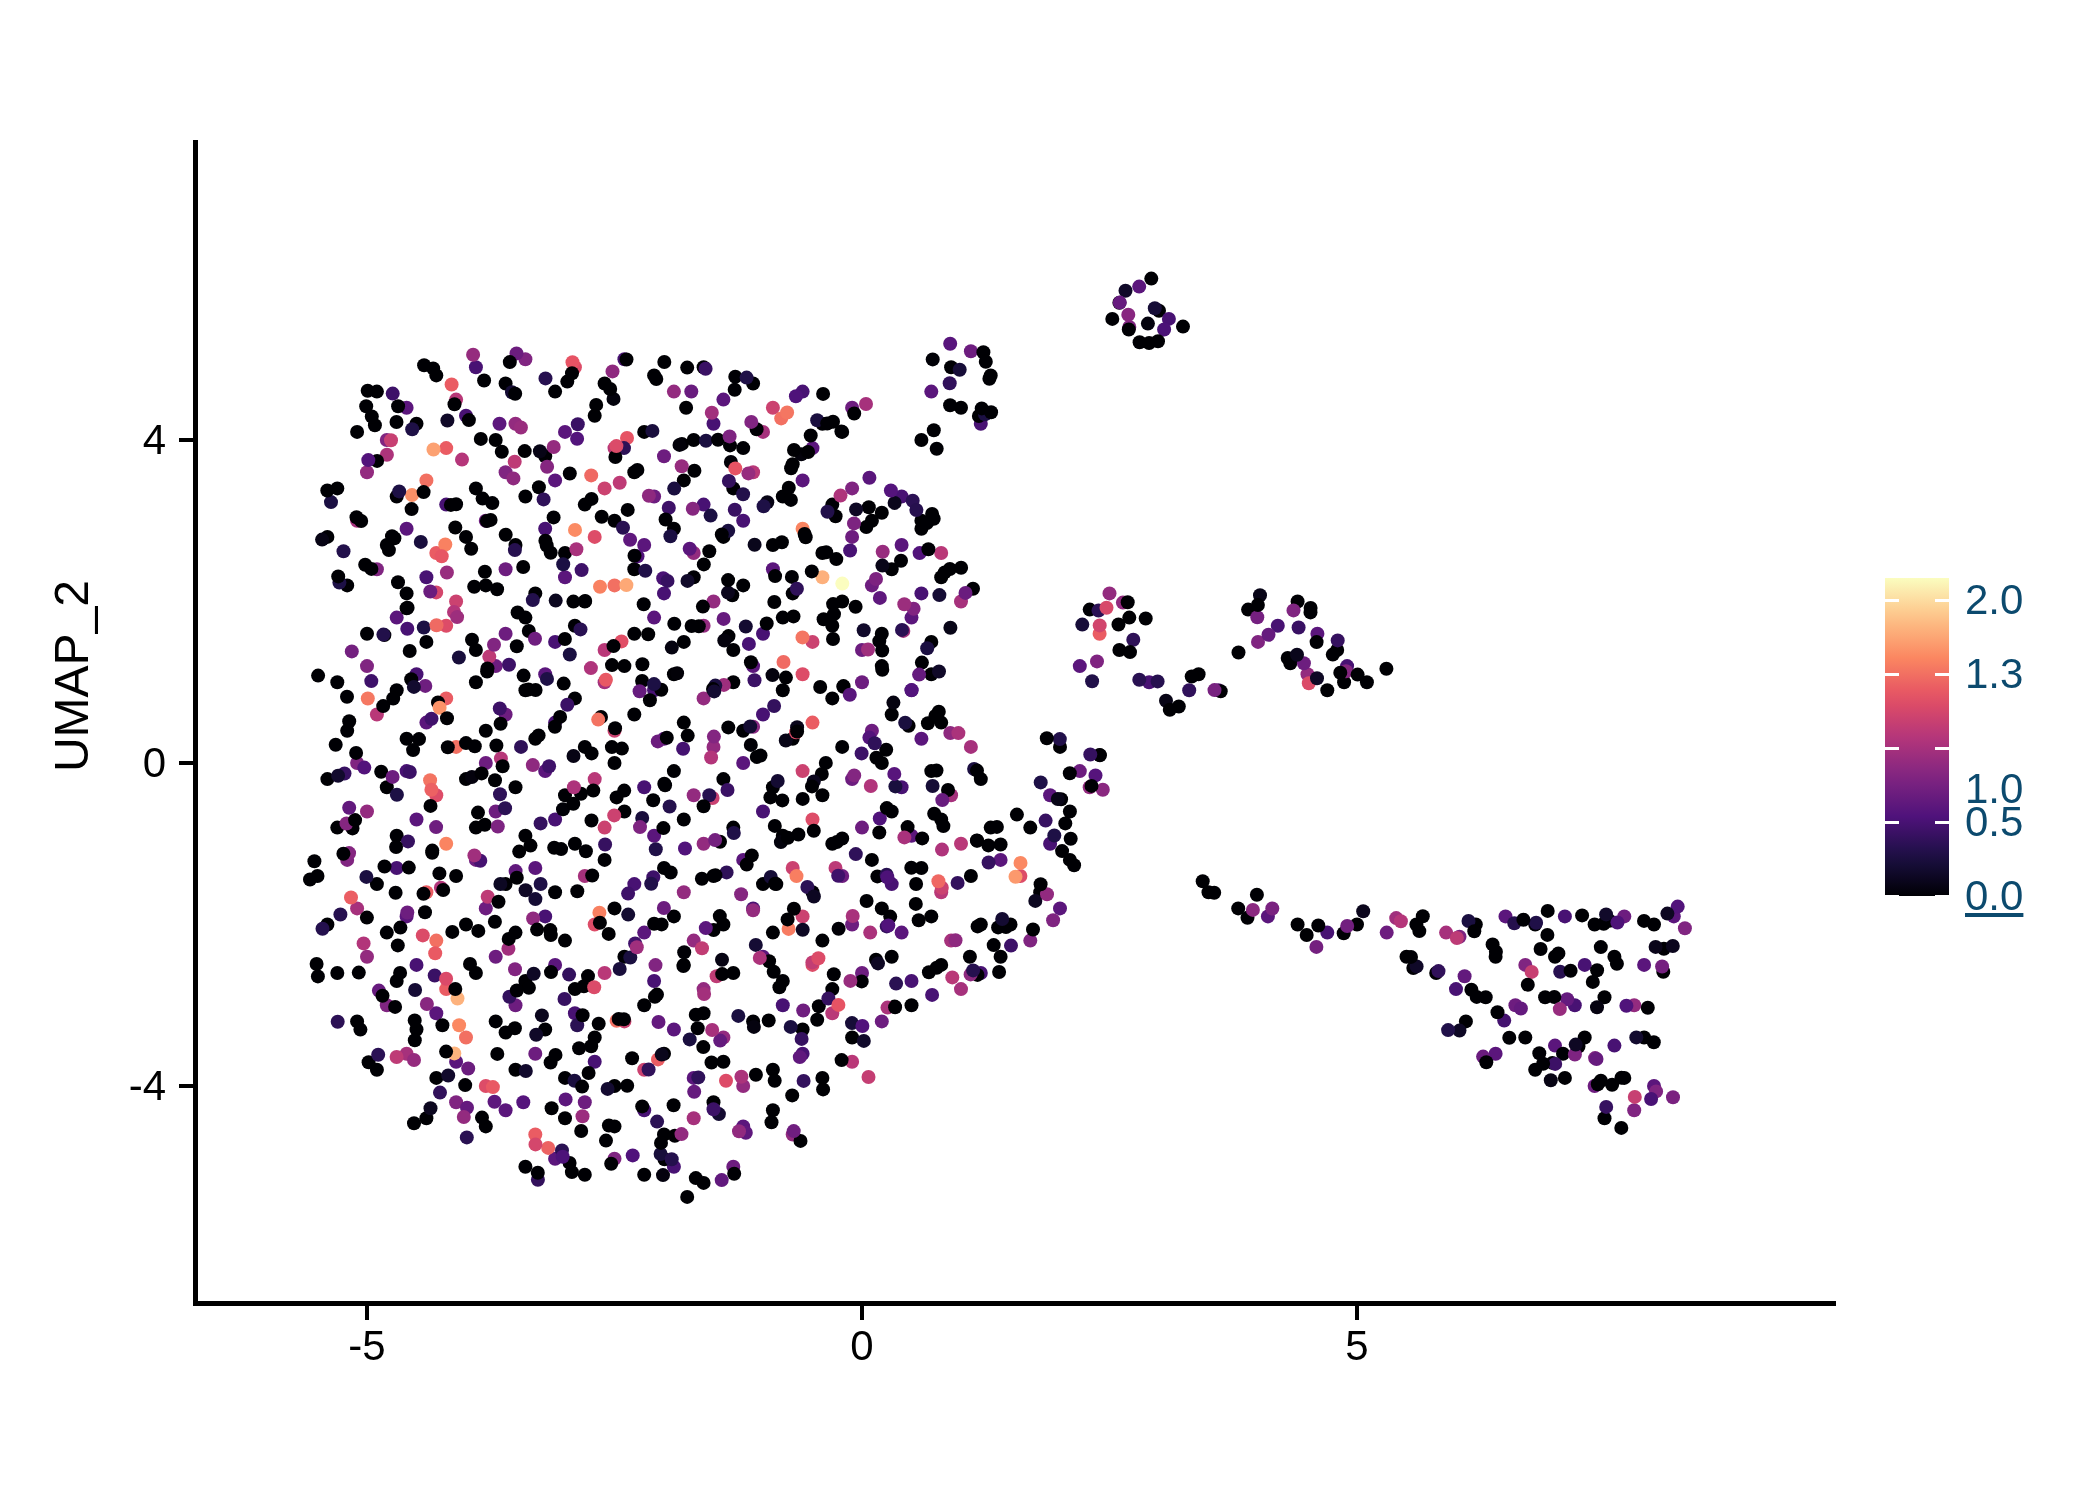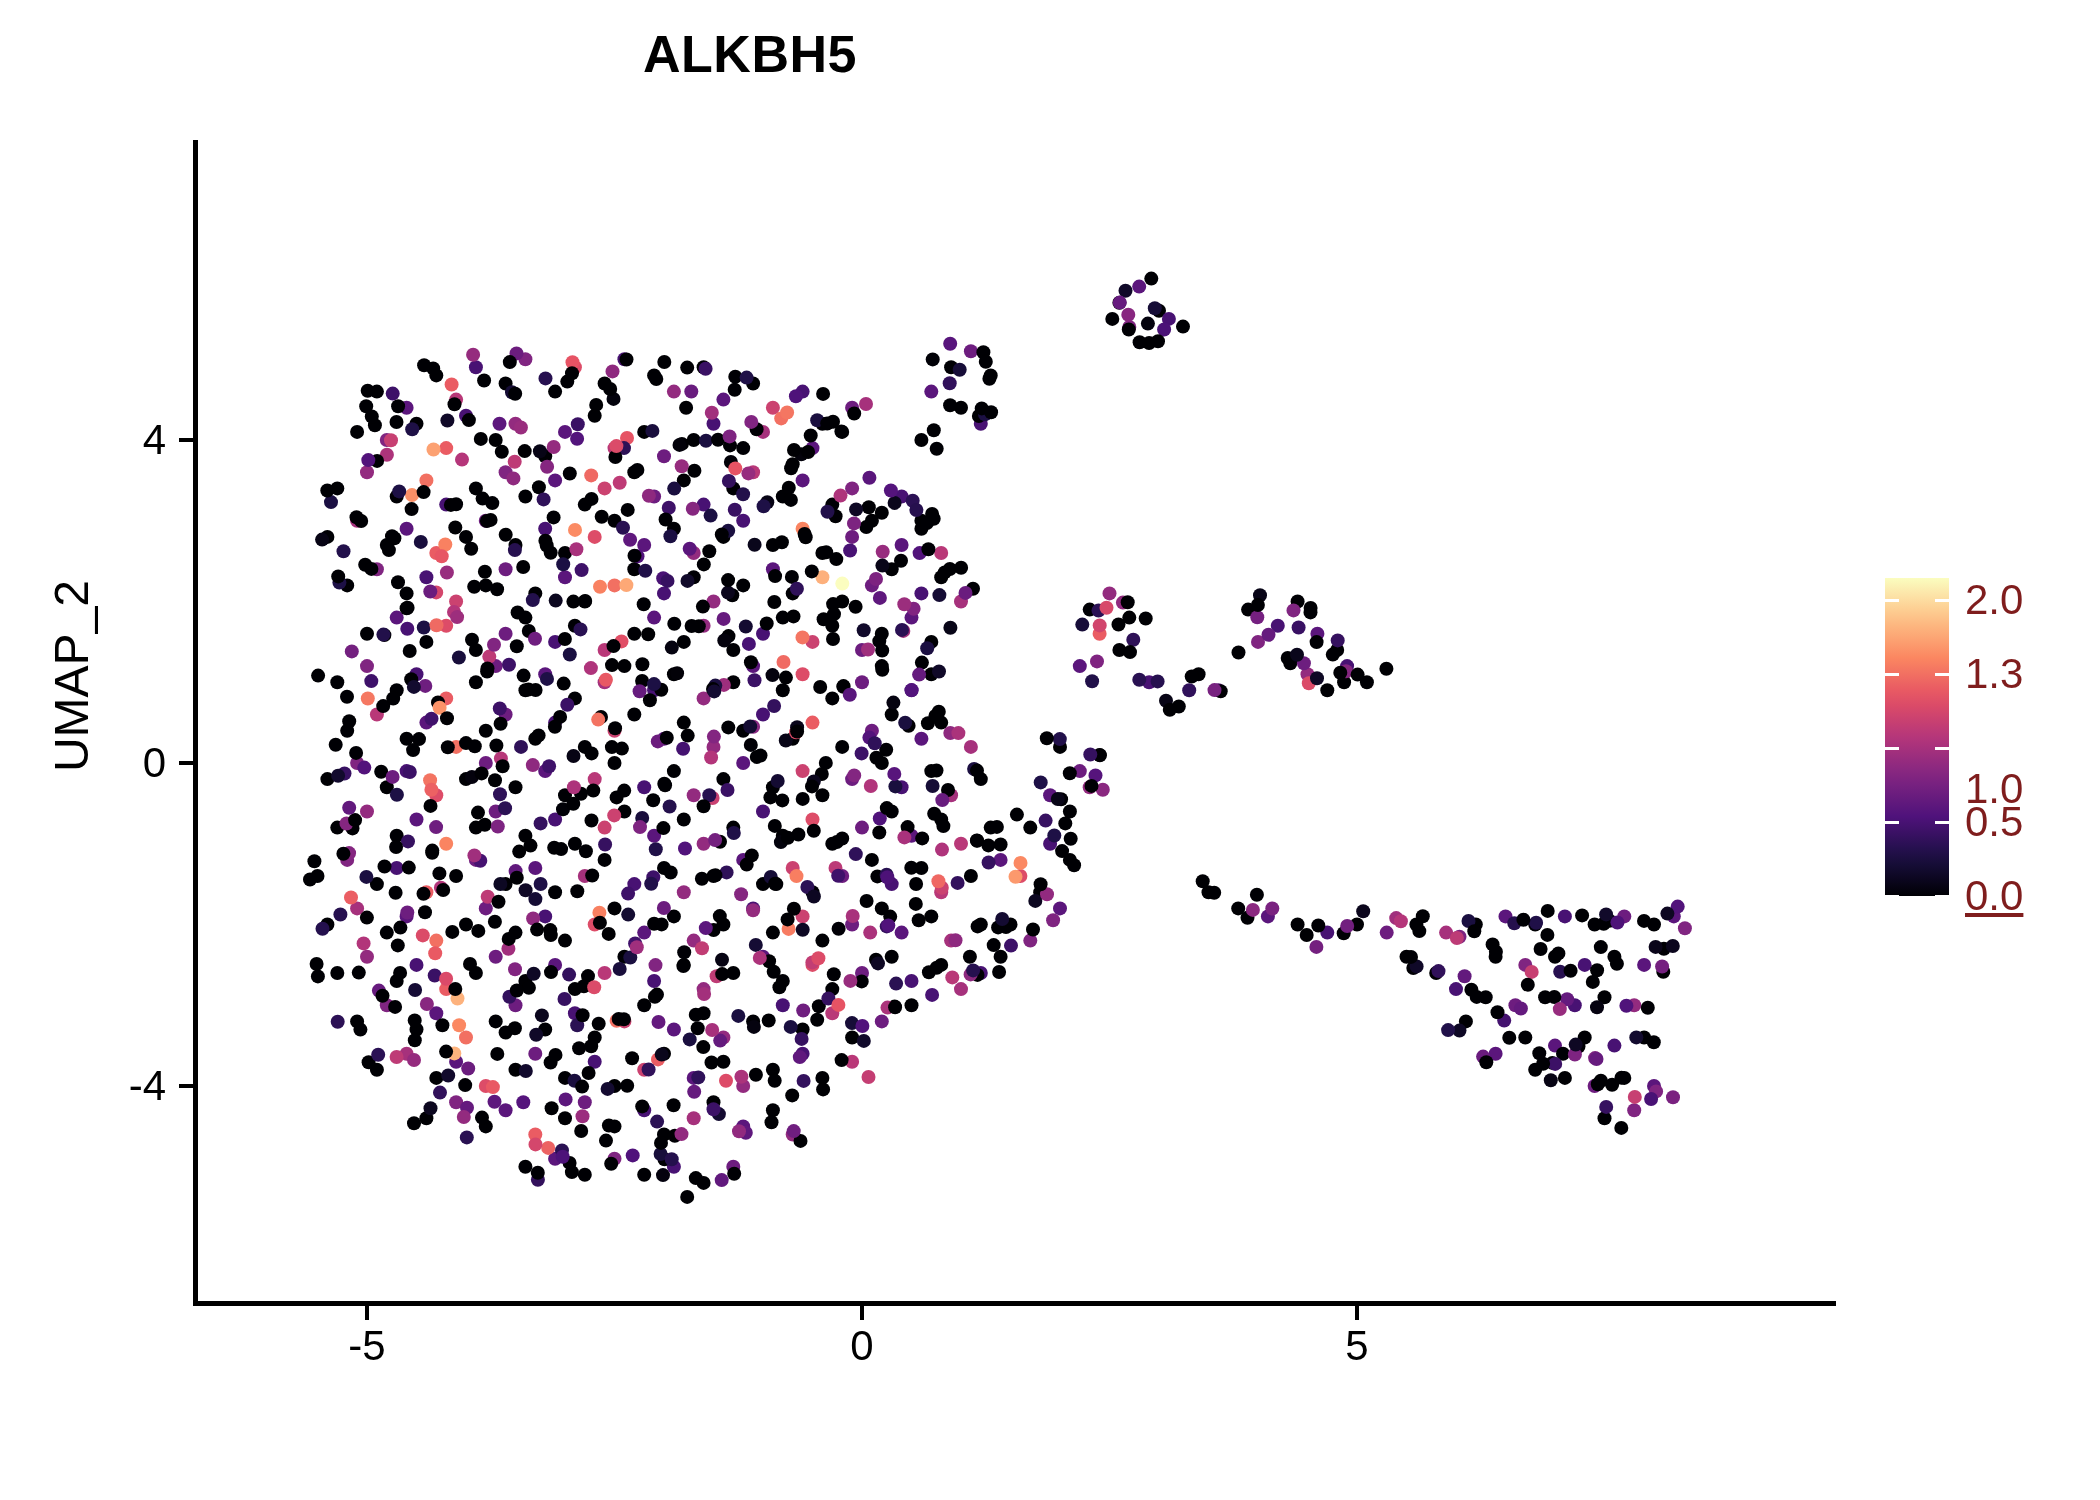--- a/index.html
+++ b/index.html
@@ -112,29 +112,28 @@
     background: #ffffff;
   }
   .cb-tick.left { left: 0; }
   .cb-tick.right { left: 50px; }
   .cb-label {
     position: absolute;
     left: 80px;
     font-size: 42px;
     line-height: 42px;
     white-space: nowrap;
-    color: #7f1d1d;
+    color: #0c4a6e;
   }
 </style>
 </head>
 <body>
 
 <div id="figure">
 
-  <div id="plot-title">ALKBH5</div>
 
   <div id="panel">
     <svg id="scatter-svg" width="1640" height="1163">
         <circle cx="180.9" cy="251.6" r="7" fill="rgb(0,0,4)"></circle>
         <circle cx="210.6" cy="267.7" r="7" fill="rgb(91,22,124)"></circle>
         <circle cx="240.3" cy="235.4" r="7" fill="rgb(0,0,4)"></circle>
         <circle cx="260.1" cy="259.6" r="7" fill="rgb(185,56,120)"></circle>
         <circle cx="279.9" cy="227.3" r="7" fill="rgb(72,18,115)"></circle>
         <circle cx="309.6" cy="243.5" r="7" fill="rgb(0,0,4)"></circle>
         <circle cx="329.4" cy="219.3" r="7" fill="rgb(128,37,129)"></circle>

